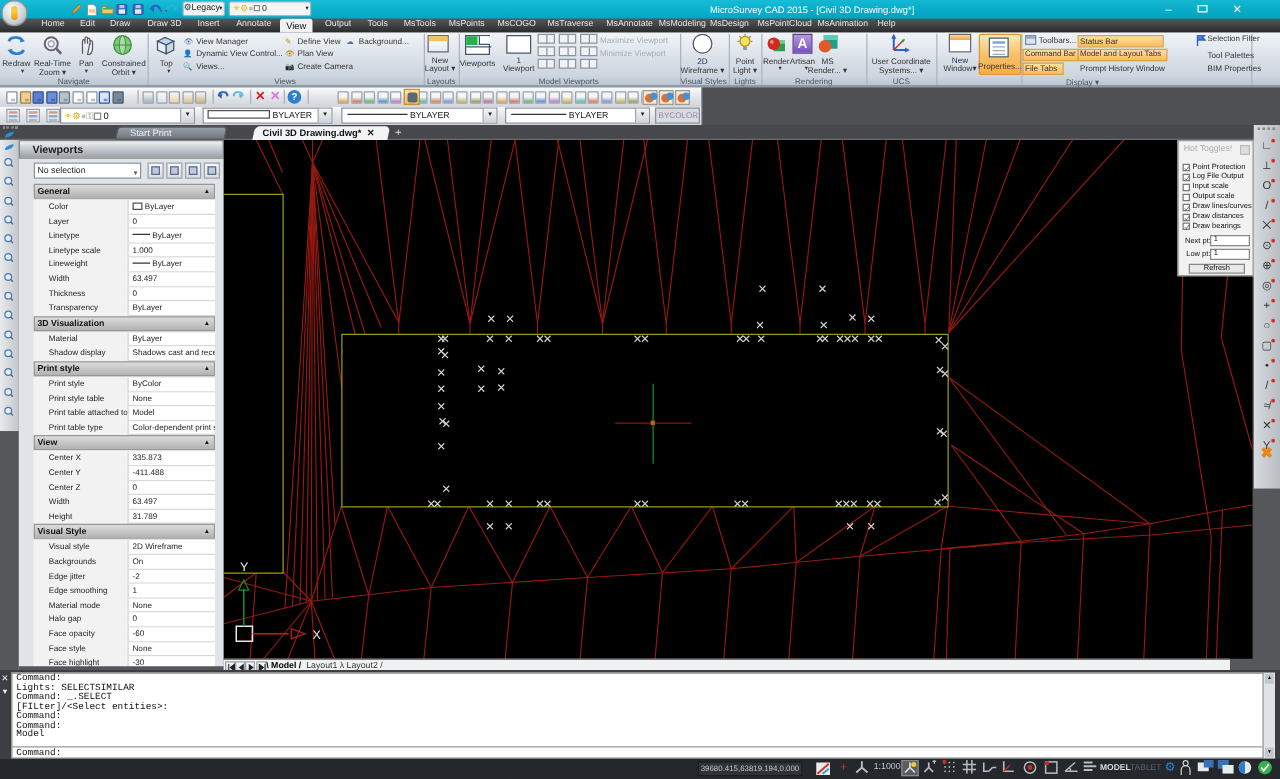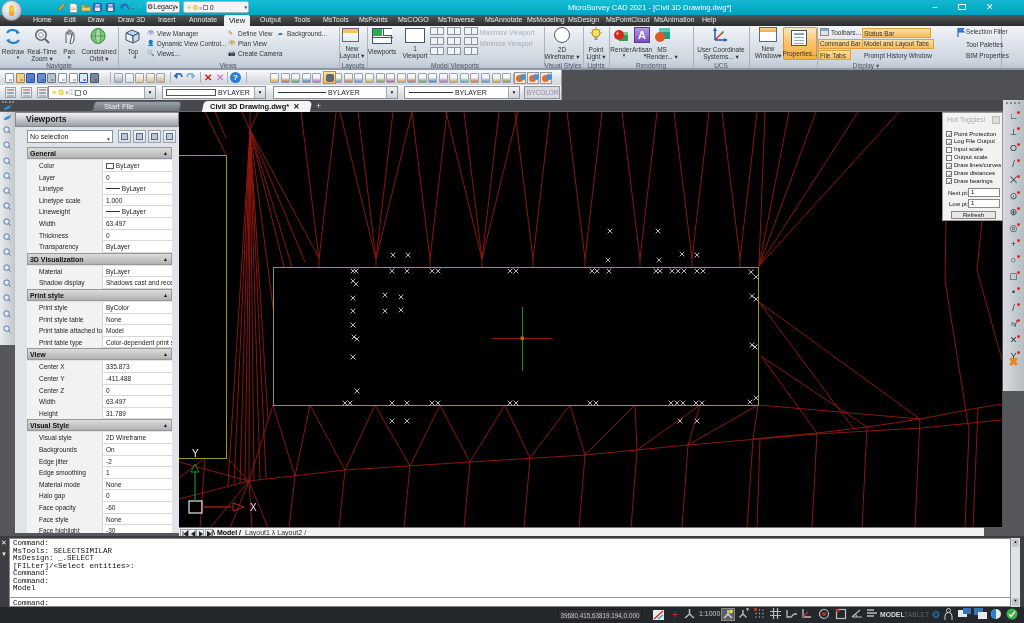--- a/index.html
+++ b/index.html
@@ -3,21 +3,21 @@
 *{margin:0;padding:0;box-sizing:border-box}
 html,body{width:1024px;height:623px;overflow:hidden;background:#000;font-family:"Liberation Sans",sans-serif}
 .abs{position:absolute}
 #page{position:relative;width:1024px;height:623px;background:#4f5054}
 svg{display:block}
 </style></head><body>
 <div id="page">
 
 <div class="abs" style="left:0;top:0;width:1024px;height:15px;background:linear-gradient(#17bcd6,#00a6c4)">
 <div class="abs" style="left:640px;top:0;width:384px;height:15px;background:linear-gradient(#14b8d2,#00a2c0)"></div>
-<div class="abs" style="left:568px;top:2.5px;font-size:7.5px;color:#fff;white-space:nowrap">MicroSurvey CAD 2021 - [Civil 3D Drawing.dwg*]</div>
+<div class="abs" style="left:568px;top:2.5px;font-size:7.5px;color:#fff;white-space:nowrap">MicroSurvey CAD 2015 - [Civil 3D Drawing.dwg*]</div>
 <div class="abs" style="left:930px;top:3px;width:10px;height:8px;color:#fff;font-size:9px;line-height:8px;text-align:center">–</div>
 <div class="abs" style="left:958px;top:4px;width:8px;height:6px;border:1px solid #fff"></div>
 <div class="abs" style="left:986px;top:2px;color:#fff;font-size:9px;line-height:10px">✕</div>
 </div>
 <div class="abs" style="left:1px;top:0px;width:21px;height:21px;border-radius:50%;background:radial-gradient(circle at 40% 35%,#fdfdfd,#cfd4d8 55%,#9aa2a8);border:1px solid #8b9298;z-index:50"></div>
 <div class="abs" style="left:9px;top:5px;width:5px;height:11px;background:radial-gradient(circle at 50% 30%,#ffd24a,#e8960a);border-radius:2.5px;z-index:51"></div>
 <div class="abs" style="left:57px;top:3px;width:9px;height:9px">
       <svg width="9" height="9">
         <path d="M1 8 l2-1 5-5 -1.5-1.5 -5 5z" fill="#e8a030" stroke="#946018" stroke-width=".5"></path>
       </svg>
@@ -416,21 +416,21 @@
 <div style="position:absolute;right:0;top:0;width:11px;height:11px;background:linear-gradient(#f4f5f6,#cfd4d9);border-left:1px solid #9aa;font-size:5px;text-align:center;line-height:11px">▼</div></div>
 <div class="abs" style="left:524px;top:86px;width:36px;height:13px;background:#d8dbdf;border:1px solid #8a929a;font-size:6.5px;line-height:12px;color:#98a">&nbsp;BYCOLOR</div>
 <div class="abs" style="left:0;top:100px;width:1024px;height:12px;background:#47484c;border-bottom:1px solid #6a6c70"></div>
 <div class="abs" style="left:2px;top:101px;width:12px;height:3px;border-top:2px dotted #888"></div>
 <div class="abs" style="left:3px;top:104px;width:9px;height:8px">
       <svg width="9" height="8">
         <path d="M1 6 C1 2 7 2 8 1 C8 5 3 6 1 6z" fill="#2a8fd4"></path>
       </svg>
     </div>
 <div class="abs" style="left:93px;top:101px;width:88px;height:11px;background:linear-gradient(#9aa0a8,#71767d);border-radius:4px 4px 0 0;transform:skewX(-12deg);border:1px solid #5a5e64"></div>
-<div class="abs" style="left:104px;top:102px;width:70px;font-size:7.5px;color:#f0f0f0">Start File</div>
+<div class="abs" style="left:104px;top:102px;width:70px;font-size:7.5px;color:#f0f0f0">Start Print</div>
 <div class="abs" style="left:203px;top:101px;width:108px;height:11px;background:#f3f4f6;border-radius:4px 4px 0 0;transform:skewX(-12deg)"></div>
 <div class="abs" style="left:210px;top:102px;width:100px;font-size:7.5px;font-weight:bold;color:#111">Civil 3D Drawing.dwg*&nbsp;&nbsp;✕</div>
 <div class="abs" style="left:316px;top:101px;width:10px;font-size:9px;color:#ddd">+</div>
 <div class="abs" style="left:0;top:112px;width:15px;height:233px;background:linear-gradient(90deg,#e8eaec,#c2c7cc)"></div>
 <div class="abs" style="left:0;top:345px;width:15px;height:191px;background:#55575b"></div>
 <div class="abs" style="left:3px;top:114px;width:9px;height:8px">
       <svg width="9" height="8">
         <path d="M1 6 C1 2 7 2 8 1 C8 5 3 6 1 6z" fill="#2a8fd4"></path>
       </svg>
     </div>
@@ -941,22 +941,22 @@
       </svg>
     </div>
 <div class="abs" style="left:213px;top:528.5px;font-size:7px;font-weight:bold;color:#000">\ Model /</div>
 <div class="abs" style="left:245px;top:528.5px;font-size:7px;color:#333">Layout1 λ Layout2 /</div>
 <div class="abs" style="left:984px;top:527px;width:19px;height:11px;background:#55575b"></div>
 <div class="abs" style="left:0;top:536px;width:1024px;height:71px;background:#3c3e42"></div>
 <div class="abs" style="left:9px;top:538px;width:1002px;height:69px;background:#fff;border:1px solid #888"></div>
 <div class="abs" style="left:1px;top:539px;width:7px;font-size:7px;color:#eee">✕</div>
 <div class="abs" style="left:1px;top:551px;width:7px;font-size:6px;color:#eee">▼</div>
 <div class="abs" style="left:13px;top:539.0px;font-family:'Liberation Mono',monospace;font-size:7.5px;color:#111;white-space:pre">Command:</div>
-<div class="abs" style="left:13px;top:546.5px;font-family:'Liberation Mono',monospace;font-size:7.5px;color:#111;white-space:pre">MsTools: SELECTSIMILAR</div>
-<div class="abs" style="left:13px;top:554.0px;font-family:'Liberation Mono',monospace;font-size:7.5px;color:#111;white-space:pre">MsDesign: _.SELECT</div>
+<div class="abs" style="left:13px;top:546.5px;font-family:'Liberation Mono',monospace;font-size:7.5px;color:#111;white-space:pre">Lights: SELECTSIMILAR</div>
+<div class="abs" style="left:13px;top:554.0px;font-family:'Liberation Mono',monospace;font-size:7.5px;color:#111;white-space:pre">Command: _.SELECT</div>
 <div class="abs" style="left:13px;top:561.5px;font-family:'Liberation Mono',monospace;font-size:7.5px;color:#111;white-space:pre">[FILter]/&lt;Select entities&gt;:</div>
 <div class="abs" style="left:13px;top:569.0px;font-family:'Liberation Mono',monospace;font-size:7.5px;color:#111;white-space:pre">Command:</div>
 <div class="abs" style="left:13px;top:576.5px;font-family:'Liberation Mono',monospace;font-size:7.5px;color:#111;white-space:pre">Command:</div>
 <div class="abs" style="left:13px;top:584.0px;font-family:'Liberation Mono',monospace;font-size:7.5px;color:#111;white-space:pre">Model</div>
 <div class="abs" style="left:10px;top:596.5px;width:1000px;height:1px;background:#999"></div>
 <div class="abs" style="left:13px;top:598.5px;font-family:'Liberation Mono',monospace;font-size:7.5px;color:#111">Command:</div>
 <div class="abs" style="left:1011px;top:538px;width:9px;height:69px;background:#dfe2e6">
       <div style="margin:1px;height:8px;background:#c2c7cc;font-size:4px;text-align:center">▲</div>
       <div style="position:absolute;bottom:1px;left:1px;right:1px;height:8px;background:#c2c7cc;font-size:4px;text-align:center">▼</div>
     </div>

